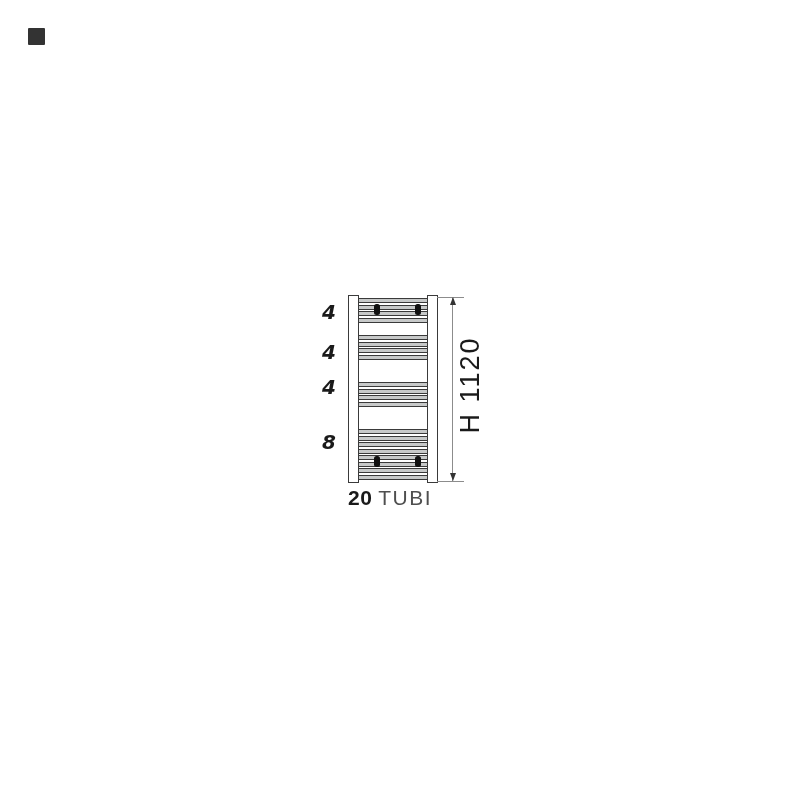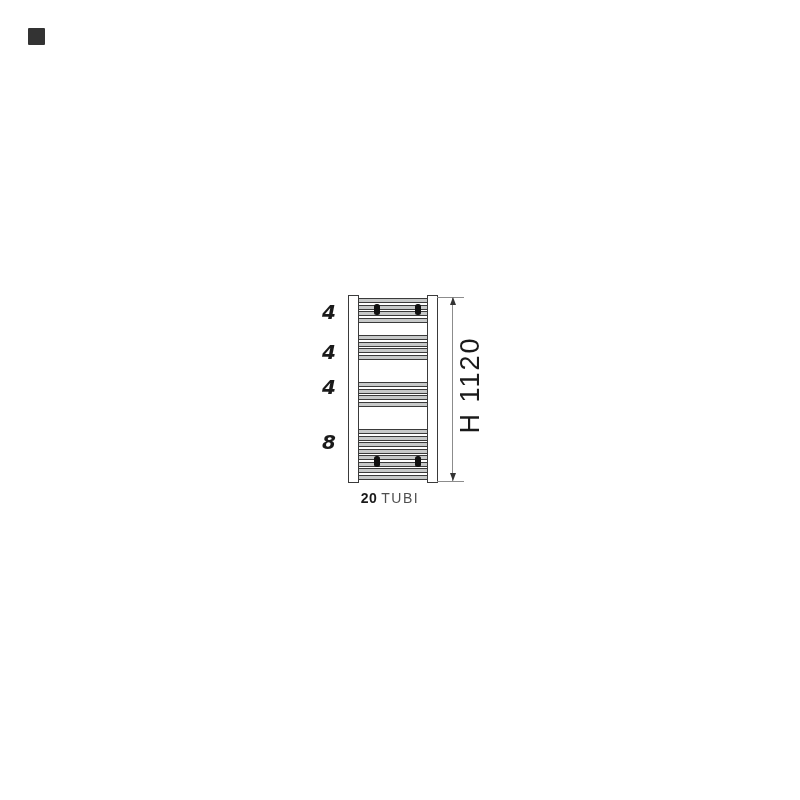--- a/index.html
+++ b/index.html
@@ -120,21 +120,21 @@
     white-space: nowrap;
   }
 
   
   .caption {
     position: absolute;
     left: 320px;
     top: 489px;
     width: 140px;
     text-align: center;
-    font-size: 14px;
+    font-size: 21px;
     line-height: 18px;
     white-space: nowrap;
   }
   .caption .num {
     font-weight: 700;
     color: #1a1a1a;
     letter-spacing: 0.5px;
   }
   .caption .word {
     font-weight: 400;

